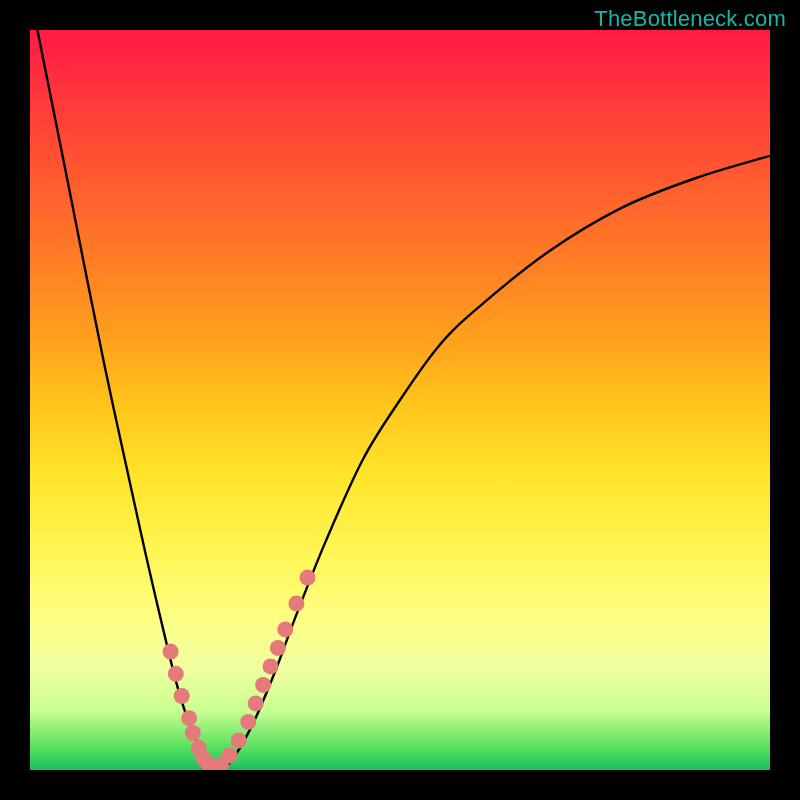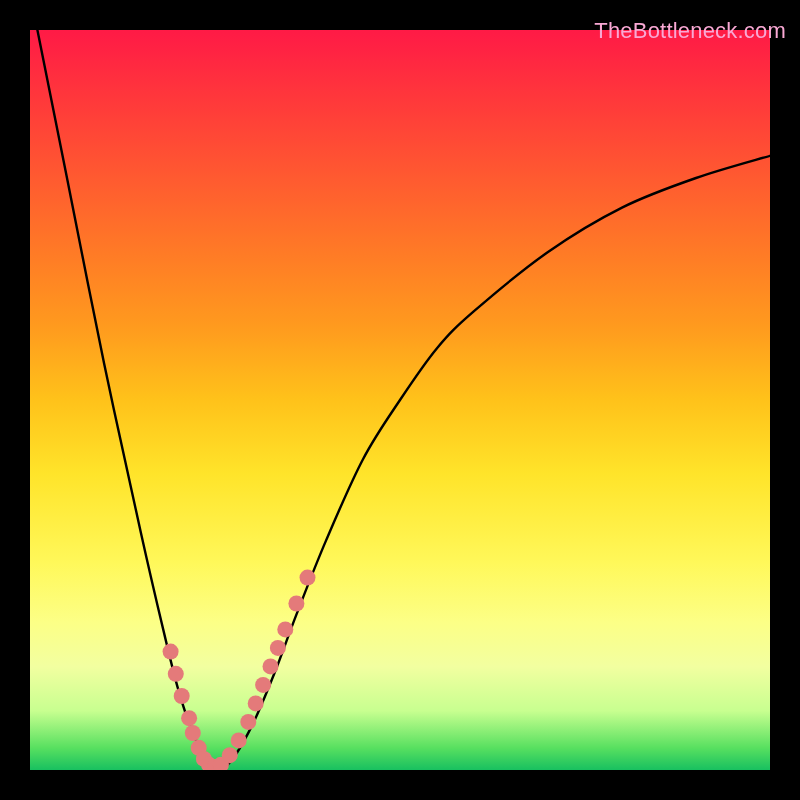--- a/index.html
+++ b/index.html
@@ -34,23 +34,23 @@
       #fff85a 72%,
       #fcff86 80%,
       #f2ffa0 86%,
       #c8ff90 92%,
       #58e060 97%,
       #18c060 100%
     );
   }
   .watermark {
     position: absolute;
-    top: 18px;
+    top: 6px;
     right: 14px;
-    color: #f9a8d4;
+    color: #14b8a6;
     font-size: 22px;
     letter-spacing: 0.2px;
     font-weight: 500;
     user-select: none;
   }
   svg.curve {
     position: absolute;
     left: 0; top: 0;
     width: 740px;
     height: 740px;

